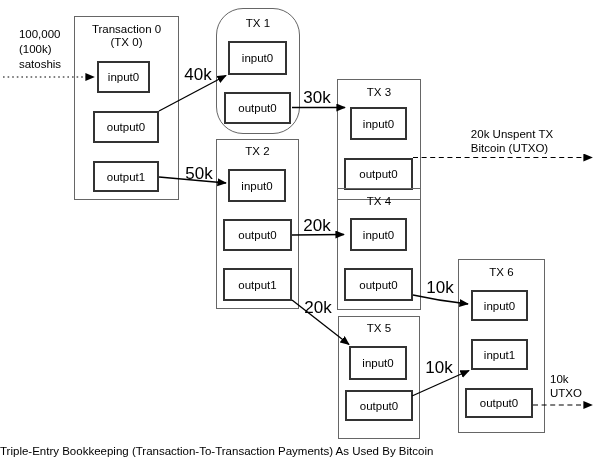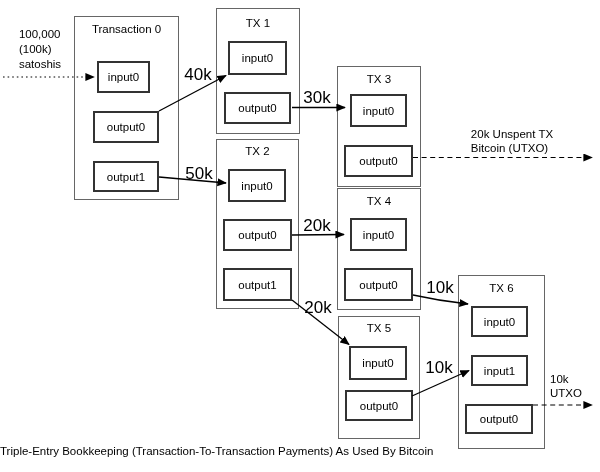--- a/index.html
+++ b/index.html
@@ -54,58 +54,59 @@
 
   <div class="note source-note" style="left:40px;top:27px;">
     <div>100,000</div>
     <div>(100k)</div>
     <div>satoshis</div>
   </div>
 
   <div class="txbox" style="left:74px;top:16px;width:103px;height:182px;">
     <div class="txtitle" style="top:6px;">
       <div>Transaction 0</div>
+      <div>(TX 0)</div>
     </div>
     <div class="port" style="left:22px;top:44px;width:53px;height:32px;">input0</div>
     <div class="port" style="left:18px;top:94px;width:66px;height:32px;">output0</div>
     <div class="port" style="left:18px;top:144px;width:66px;height:31px;">output1</div>
   </div>
 
-  <div class="txbox" style="left:216px;top:8px;width:82px;height:124px;">
+  <div class="txbox" style="left:216px;top:8px;width:82px;height:124px;border-radius:27px;">
     <div class="txtitle" style="top:8px;">TX 1</div>
     <div class="port" style="left:11px;top:32px;width:59px;height:34px;">input0</div>
     <div class="port" style="left:7px;top:83px;width:67px;height:32px;">output0</div>
   </div>
 
   <div class="txbox" style="left:216px;top:139px;width:81px;height:168px;">
     <div class="txtitle" style="top:5px;">TX 2</div>
     <div class="port" style="left:11px;top:29px;width:58px;height:33px;">input0</div>
     <div class="port" style="left:6px;top:79px;width:69px;height:32px;">output0</div>
     <div class="port" style="left:6px;top:128px;width:69px;height:33px;">output1</div>
   </div>
 
-  <div class="txbox" style="left:337px;top:66px;width:82px;height:119px;">
+  <div class="txbox" style="left:337px;top:79px;width:82px;height:119px;">
     <div class="txtitle" style="top:6px;">TX 3</div>
     <div class="port" style="left:12px;top:27px;width:57px;height:33px;">input0</div>
     <div class="port" style="left:6px;top:78px;width:69px;height:32px;">output0</div>
   </div>
 
   <div class="txbox" style="left:337px;top:188px;width:82px;height:120px;">
     <div class="txtitle" style="top:6px;">TX 4</div>
     <div class="port" style="left:12px;top:29px;width:57px;height:33px;">input0</div>
     <div class="port" style="left:6px;top:79px;width:69px;height:33px;">output0</div>
   </div>
 
   <div class="txbox" style="left:338px;top:316px;width:80px;height:121px;">
     <div class="txtitle" style="top:5px;">TX 5</div>
     <div class="port" style="left:10px;top:29px;width:58px;height:34px;">input0</div>
     <div class="port" style="left:6px;top:73px;width:68px;height:31px;">output0</div>
   </div>
 
-  <div class="txbox" style="left:458px;top:259px;width:85px;height:172px;margin-top:16px;">
+  <div class="txbox" style="left:458px;top:259px;width:85px;height:172px;">
     <div class="txtitle" style="top:6px;">TX 6</div>
     <div class="port" style="left:12px;top:30px;width:57px;height:31px;">input0</div>
     <div class="port" style="left:12px;top:79px;width:57px;height:31px;">input1</div>
     <div class="port" style="left:6px;top:128px;width:68px;height:30px;">output0</div>
   </div>
 
   <div class="edge-label" style="left:198px;top:75px;">40k</div>
   <div class="edge-label" style="left:199px;top:174px;">50k</div>
   <div class="edge-label" style="left:317px;top:98px;">30k</div>
   <div class="edge-label" style="left:317px;top:226px;">20k</div>

